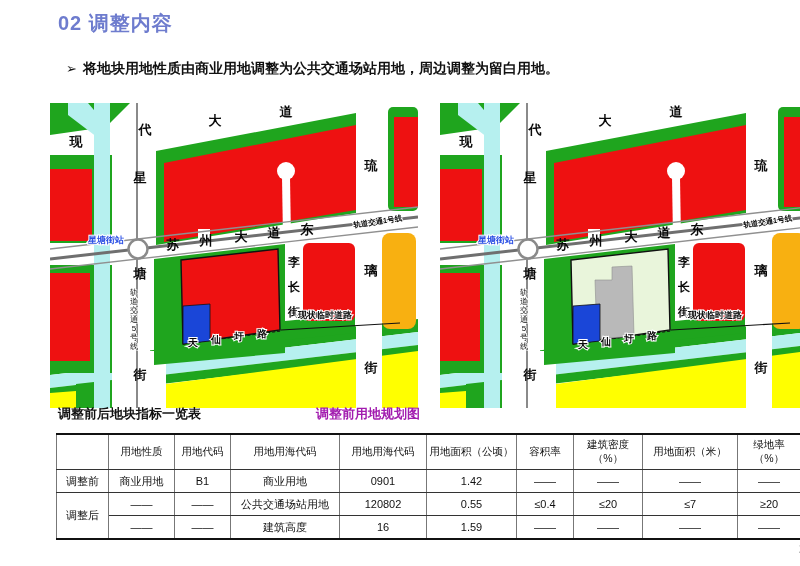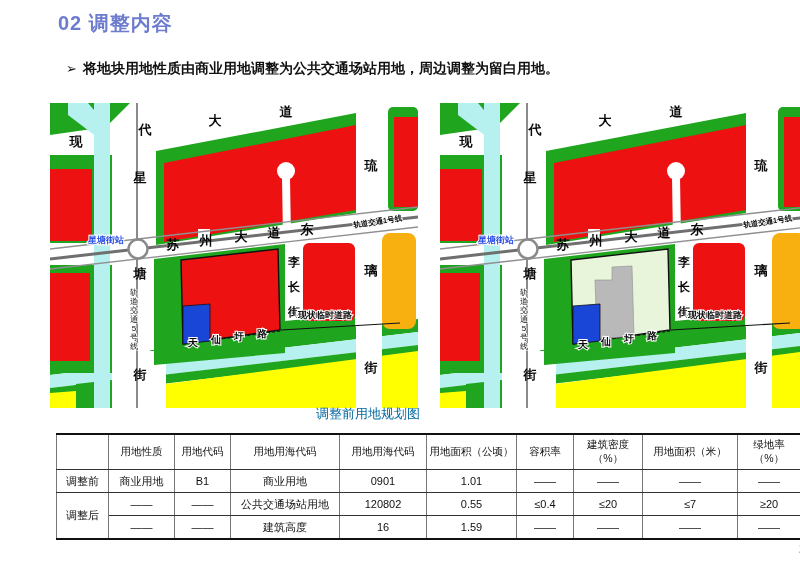--- a/index.html
+++ b/index.html
@@ -4,21 +4,21 @@
 <style>
   html,body{margin:0;padding:0;background:#fff;}
   body{font-family:"Liberation Sans","DejaVu Sans",sans-serif;}
   #slide{position:relative;width:800px;height:566px;background:#fff;overflow:hidden;margin-left:28px;}
   .slide-title{position:absolute;left:30px;top:10px;font-size:20px;font-weight:bold;color:#6e7cce;letter-spacing:1px;}
   .bullet-line{position:absolute;left:38px;top:60px;font-size:14px;font-weight:600;color:#111;}
   .bullet-line .marker{margin-right:6px;font-size:13px;}
   .map-wrap{position:absolute;top:103px;width:368px;height:305px;}
   #map-before{left:22px;}
   #map-after{left:412px;}
-  .map-caption{position:absolute;top:405px;font-size:13px;font-weight:normal;color:#0369a1;}
+  .map-caption{position:absolute;top:405px;font-size:13px;font-weight:bold;color:#a21caf;}
   #caption-before{left:288px;}
   #caption-after{left:668px;}
   .table-title{position:absolute;left:30px;top:405px;font-size:13px;font-weight:bold;color:#111;}
   .spec-table{position:absolute;left:28px;top:433px;border-collapse:collapse;table-layout:fixed;width:744px;
     border-top:2px solid #111;border-bottom:2px solid #111;border-radius:12px;}
   .spec-table th,.spec-table td{border:1px solid #777;border-top:1px solid #333;border-bottom:1px solid #333;
     text-align:center;vertical-align:middle;color:#111;padding:1px 2px;}
   .spec-table th{font-weight:400;font-size:10.5px;line-height:1.3;height:32px;}
   .spec-table td{font-size:11px;height:20px;}
   .page-number{position:absolute;right:16px;top:542px;font-size:12px;color:#999;}
@@ -220,20 +220,21 @@
       <text class="mt8" x="84" y="219">通</text>
       <text class="mt8" x="84" y="228">5</text>
       <text class="mt8" x="84" y="237">号</text>
       <text class="mt8" x="84" y="246">线</text>
       <text class="stationt" x="38" y="140">星塘街站</text>
       <text class="mt9" x="248" y="215">现状临时道路</text>
     </g>
   </svg>
   </div>
 
+  <div class="table-title">调整前后地块指标一览表</div>
   <div class="map-caption" id="caption-before">调整前用地规划图</div>
 
   <table class="spec-table">
     <colgroup>
       <col style="width:52px">
         <col style="width:66px">
         <col style="width:56px">
         <col style="width:109px">
         <col style="width:87px">
       <col style="width:90px">
@@ -254,21 +255,21 @@
       <th>建筑密度（%）</th>
       <th>用地面积（米）</th>
       <th>绿地率（%）</th>
     </tr>
     <tr>
       <td>调整前</td>
       <td>商业用地</td>
       <td>B1</td>
       <td>商业用地</td>
       <td>0901</td>
-      <td>1.01</td>
+      <td>1.42</td>
       <td>——</td>
       <td>——</td>
       <td>——</td>
       <td>——</td>
     </tr>
     <tr>
       <td rowspan="2">调整后</td>
       <td>——</td>
       <td>——</td>
       <td>公共交通场站用地</td>

